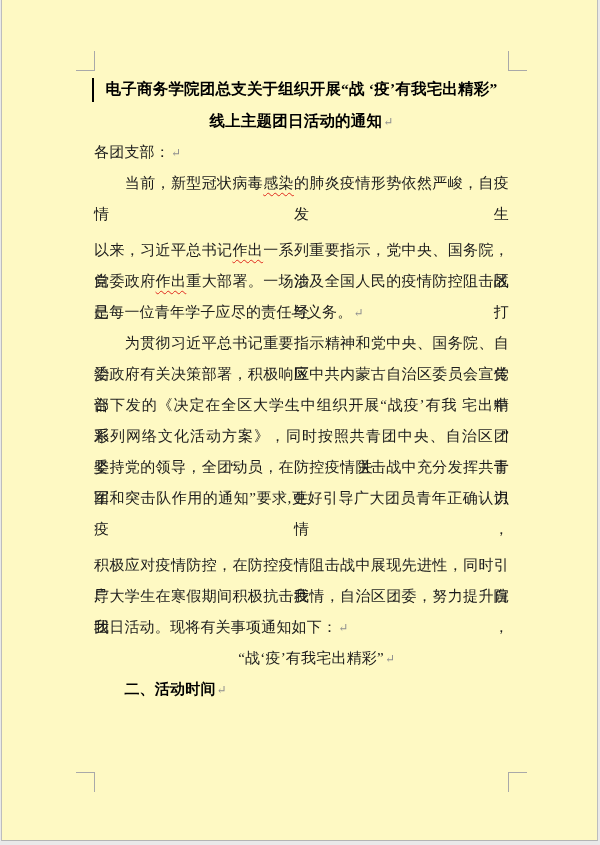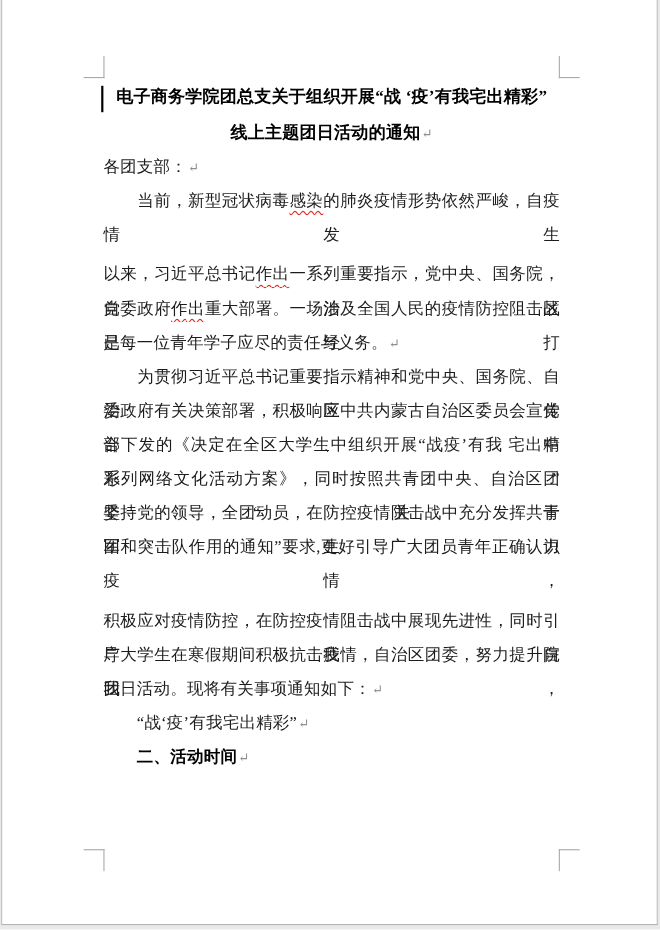--- a/index.html
+++ b/index.html
@@ -3,21 +3,21 @@
 <meta charset="utf-8">
 <style>
   html,body { margin:0; padding:0; }
   body {
     width:600px; height:845px; overflow:hidden;
     background:#e9e9e9;
     font-family:"Liberation Serif","DejaVu Serif",serif;
   }
   .page {
     position:absolute; left:1px; top:0; width:595px; height:840px;
-    background:#ffffff;
+    background:#fef9c3;
     border-left:1px solid #bdbdbd; border-right:1px solid #bdbdbd; border-bottom:1px solid #b4b4b4;
   }
   .crop { position:absolute; width:18px; height:19px; }
   .crop-tl { left:74px; top:51px;  border-right:1px solid #a9a9a9; border-bottom:1px solid #a9a9a9; }
   .crop-tr { left:506px; top:51px; border-left:1px solid #a9a9a9;  border-bottom:1px solid #a9a9a9; }
   .crop-bl { left:74px; top:772px; border-right:1px solid #a9a9a9; border-top:1px solid #a9a9a9; }
   .crop-br { left:506px; top:772px; border-left:1px solid #a9a9a9;  border-top:1px solid #a9a9a9; }
   .text-area {
     position:absolute; left:92px; top:73px; width:415px;
   }
@@ -55,16 +55,16 @@
       <div class="line" style="position: relative;"><span>是每一位青年学子应尽的责任与义务。</span><span class="pilcrow">↵</span></div>
       <div class="line fill" style="position: relative;"><span>　　为贯彻习近平总书记重要指示精神和党中央、国务院、自治区党</span></div>
       <div class="line fill" style="position: relative;"><span>委政府有关决策部署，积极响应中共内蒙古自治区委员会宣传部、中</span></div>
       <div class="line fill" style="position: relative;"><span>合下发的《决定在全区大学生中组织开展“战疫’有我 宅出精彩”</span></div>
       <div class="line fill" style="position: relative;"><span>系列网络文化活动方案》，同时按照共青团中央、自治区团委“关于</span></div>
       <div class="line fill" style="position: relative;"><span>坚持党的领导，全团动员，在防控疫情阻击战中充分发挥共青团生力</span></div>
       <div class="line fill" style="position: relative;"><span>军和突击队作用的通知”要求,更好引导广大团员青年正确认识疫情，</span></div>
       <div class="line fill" style="position: relative; margin-top: 36px;"><span>积极应对疫情防控，在防控疫情阻击战中展现先进性，同时引导我院</span></div>
       <div class="line fill" style="position: relative;"><span>广大学生在寒假期间积极抗击疫情，自治区团委，努力提升自我，</span></div>
       <div class="line" style="position: relative;"><span>团日活动。现将有关事项通知如下：</span><span class="pilcrow">↵</span></div>
-      <div class="line" style="position: relative;"><span>　　“战‘疫’有我宅出精彩”</span><span class="pilcrow">↵</span></div>
+      <div class="line" style="position: relative; text-align: center;"><span>　　“战‘疫’有我宅出精彩”</span><span class="pilcrow">↵</span></div>
       <div class="line bold" style="position: relative;"><span>　　二、活动时间</span><span class="pilcrow">↵</span></div>
     </div>
 </div>
 
 </body></html>

